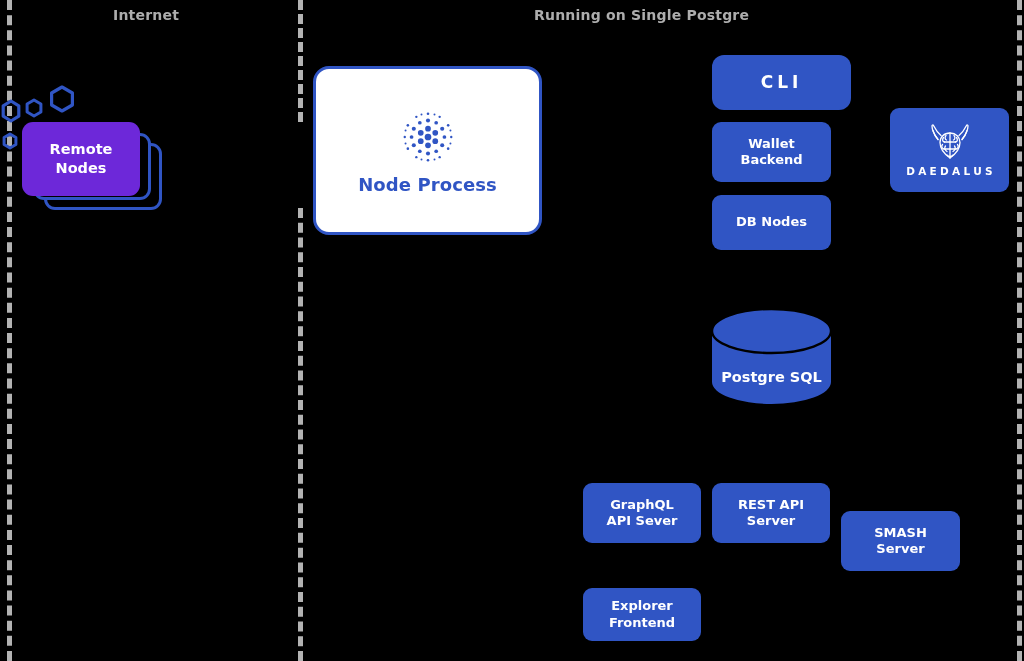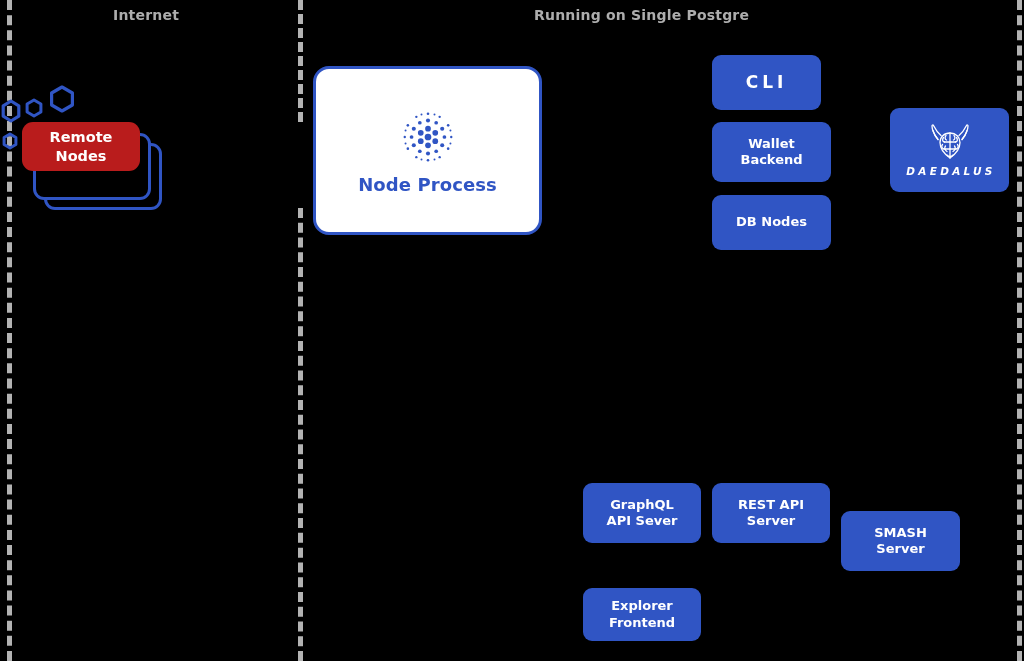--- a/index.html
+++ b/index.html
@@ -73,22 +73,22 @@
     background: #000000;
     box-sizing: border-box;
   }
   #card-ghost-back  { left: 22px; top: 21px; }
   #card-ghost-mid   { left: 11px; top: 11px; }
   #card-front {
     position: absolute;
     left: 0px;
     top: 0px;
     width: 118px;
-    height: 49px;
-    background: #b91c1c;
+    height: 74px;
+    background: #6d28d9;
     border-radius: 11px;
     color: #ffffff;
     display: flex;
     align-items: center;
     justify-content: center;
     text-align: center;
     font-size: 14.5px;
     font-weight: bold;
     line-height: 1.3;
     box-sizing: border-box;
@@ -123,21 +123,21 @@
   }
   #cardano-logo { display: block; margin-bottom: 6px; }
   #node-process-label {
     color: #3055C4;
     font-weight: bold;
     font-size: 18px;
     letter-spacing: 0.1px;
   }
 
   
-  #box-cli            { left: 712px; top: 55px;  width: 109px; height: 55px; letter-spacing: 4px; font-size: 17px; }
+  #box-cli            { left: 712px; top: 55px;  width: 139px; height: 55px; letter-spacing: 4px; font-size: 17px; border-radius: 12px; }
   #box-wallet-backend { left: 712px; top: 122px; width: 119px; height: 60px; }
   #box-db-sync        { left: 712px; top: 195px; width: 119px; height: 55px; }
 
   #box-daedalus {
     position: absolute;
     left: 890px;
     top: 108px;
     width: 119px;
     height: 84px;
     background: #3055C4;
@@ -148,21 +148,20 @@
     justify-content: center;
     box-sizing: border-box;
   }
   #daedalus-logo { display: block; margin-bottom: 3px; }
   #daedalus-label {
     color: #ffffff;
     font-size: 10.5px;
     font-weight: bold;
     letter-spacing: 3.3px;
     padding-left: 3px;
-    font-style: italic;
   }
 
   
   #postgres-cylinder {
     position: absolute;
     left: 711px;
     top: 307px;
     width: 121px;
     height: 99px;
   }
@@ -310,20 +309,27 @@
         <path d="M69 36 L58 36"></path>
         <path d="M46 50 L58 50"></path>
         <path d="M70 50 L58 50"></path>
 
         <path d="M52 62 C54 66 62 66 64 62"></path>
       </g>
     </svg>
     <div id="daedalus-label">DAEDALUS</div>
   </div>
 
+  <div id="postgres-cylinder">
+    <svg width="121" height="99" viewBox="0 0 121 99">
+      <path d="M1 24 L1 75 A59.5 22 0 0 0 120 75 L120 24 Z" fill="#3055C4"></path>
+      <ellipse cx="60.5" cy="24" rx="59.5" ry="22" fill="#3055C4" stroke="#000000" stroke-width="2.4"></ellipse>
+    </svg>
+    <div id="postgres-label">Postgre SQL</div>
+  </div>
 
   <div class="blue-box" id="box-graphql">
     <span class="lbl">GraphQL
 API Sever</span>
   </div>
   <div class="blue-box" id="box-restapi">
     <span class="lbl">REST API
 Server</span>
   </div>
   <div class="blue-box" id="box-smash">

